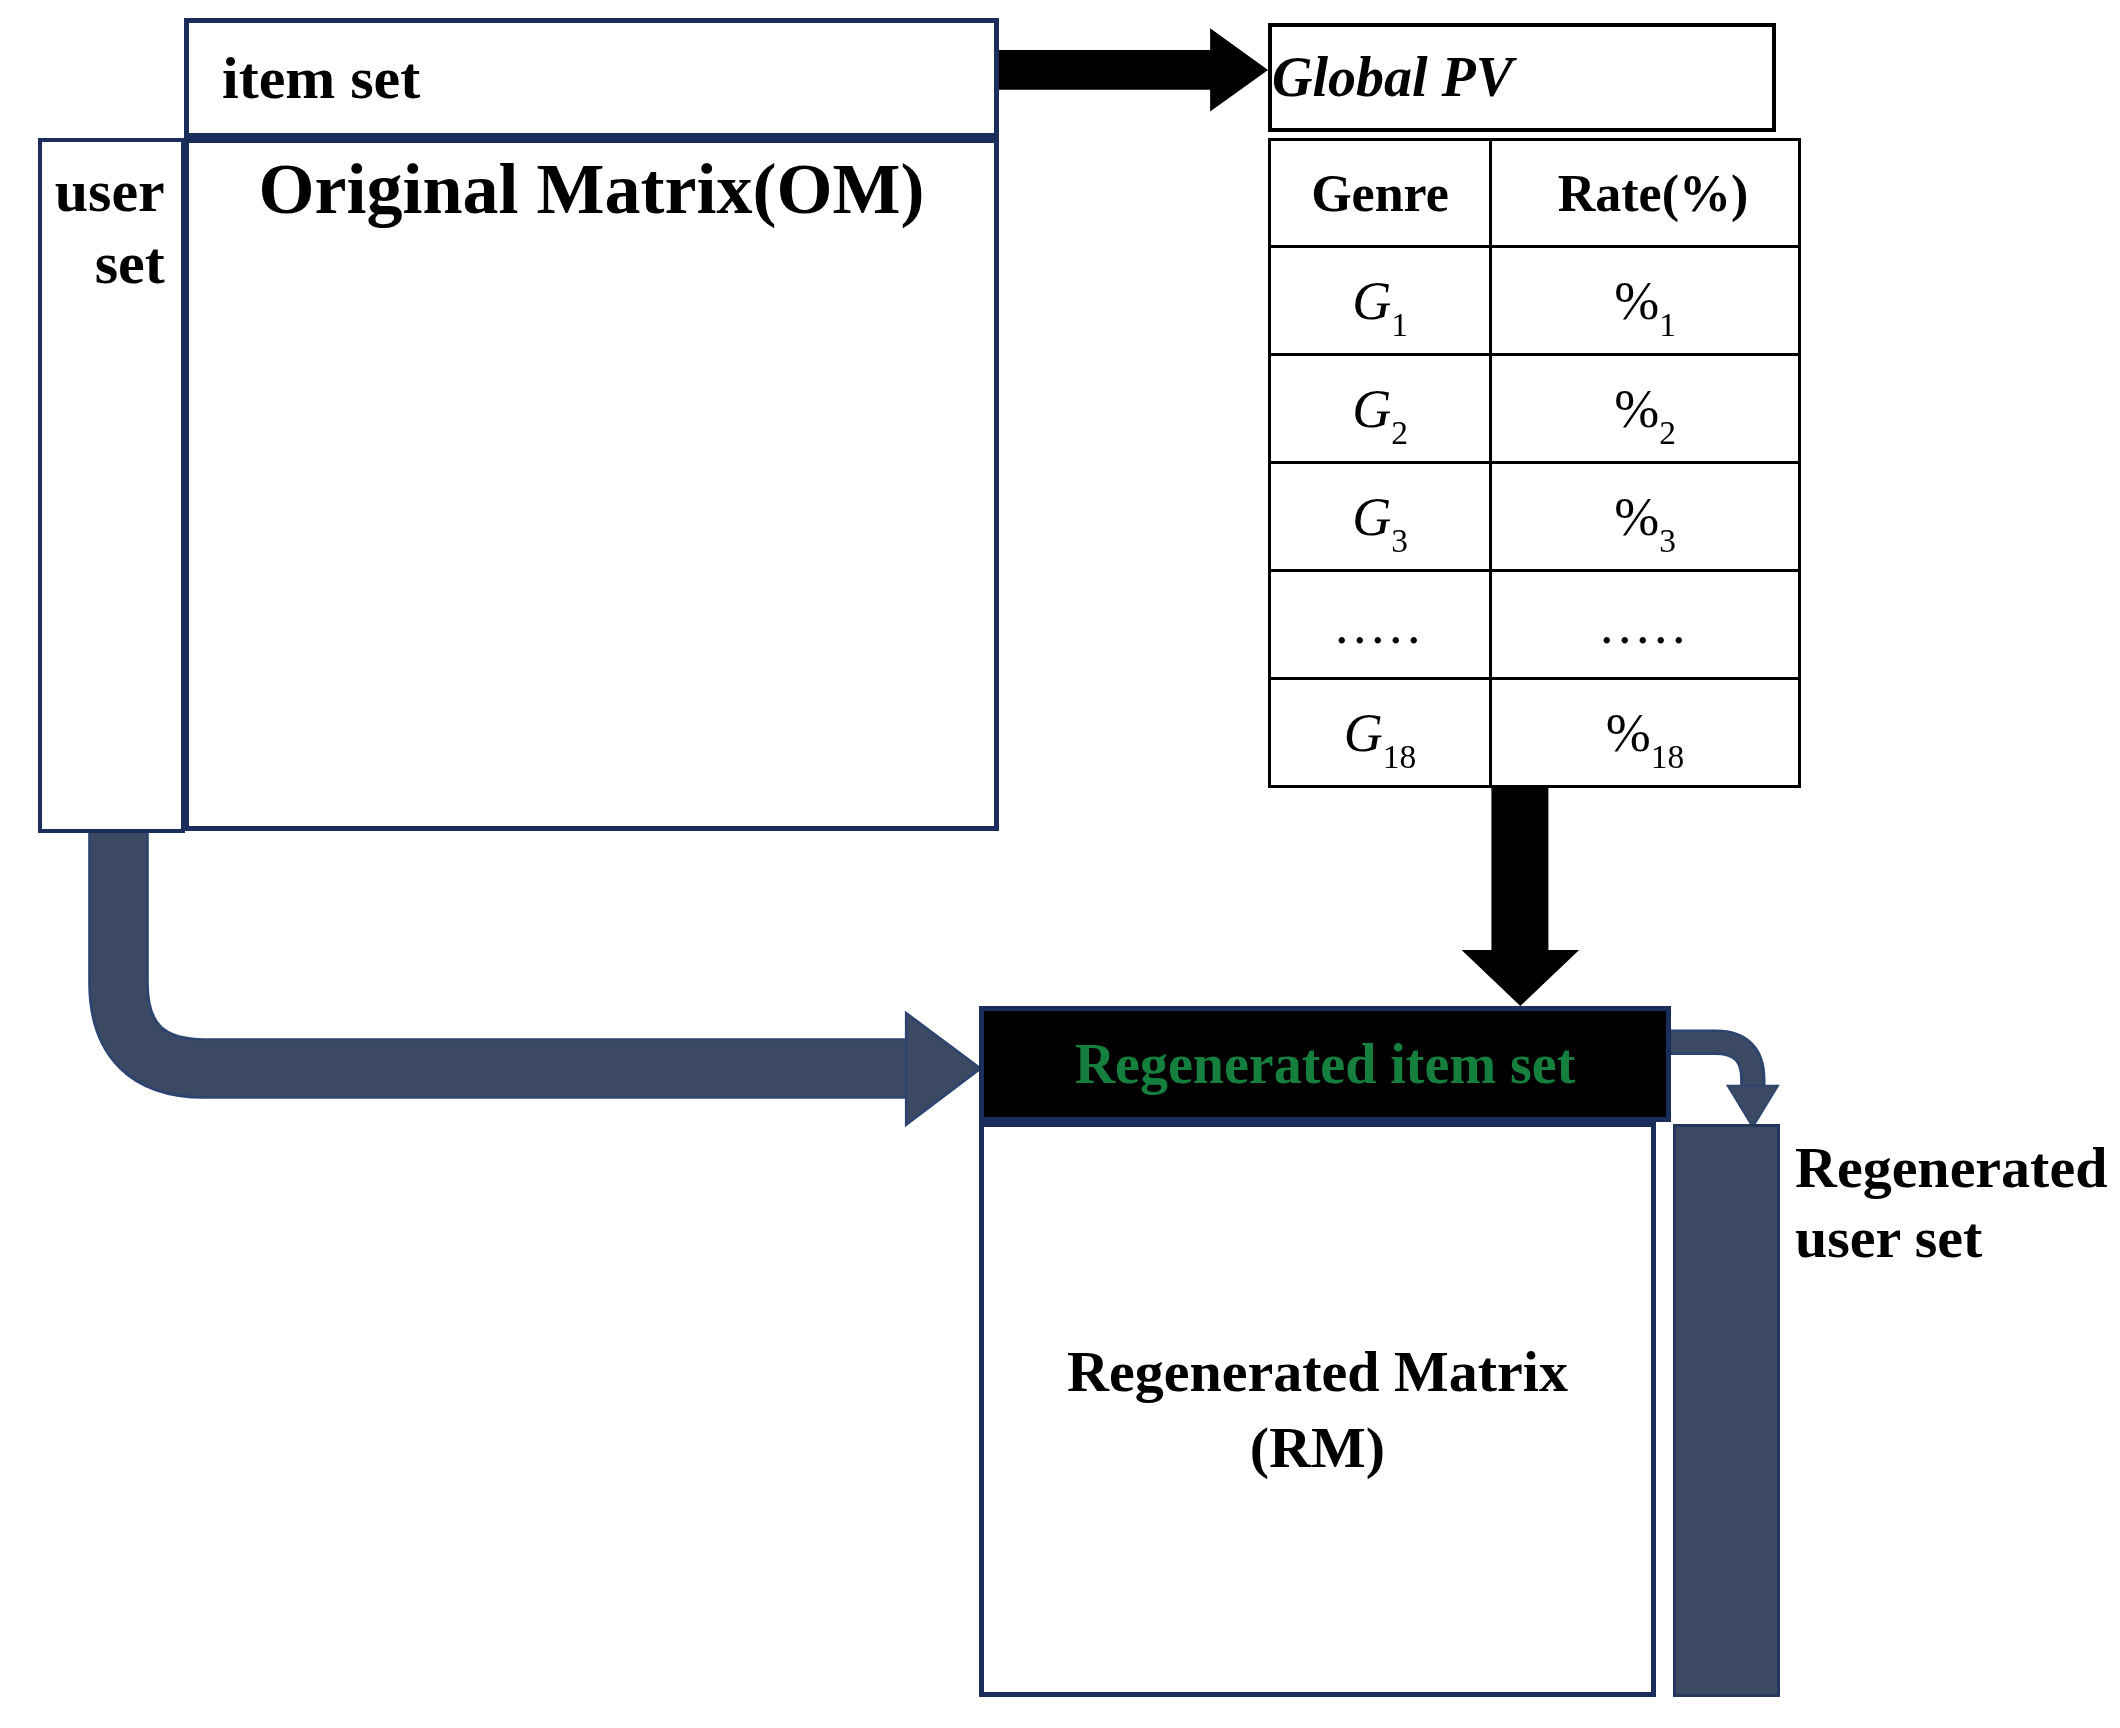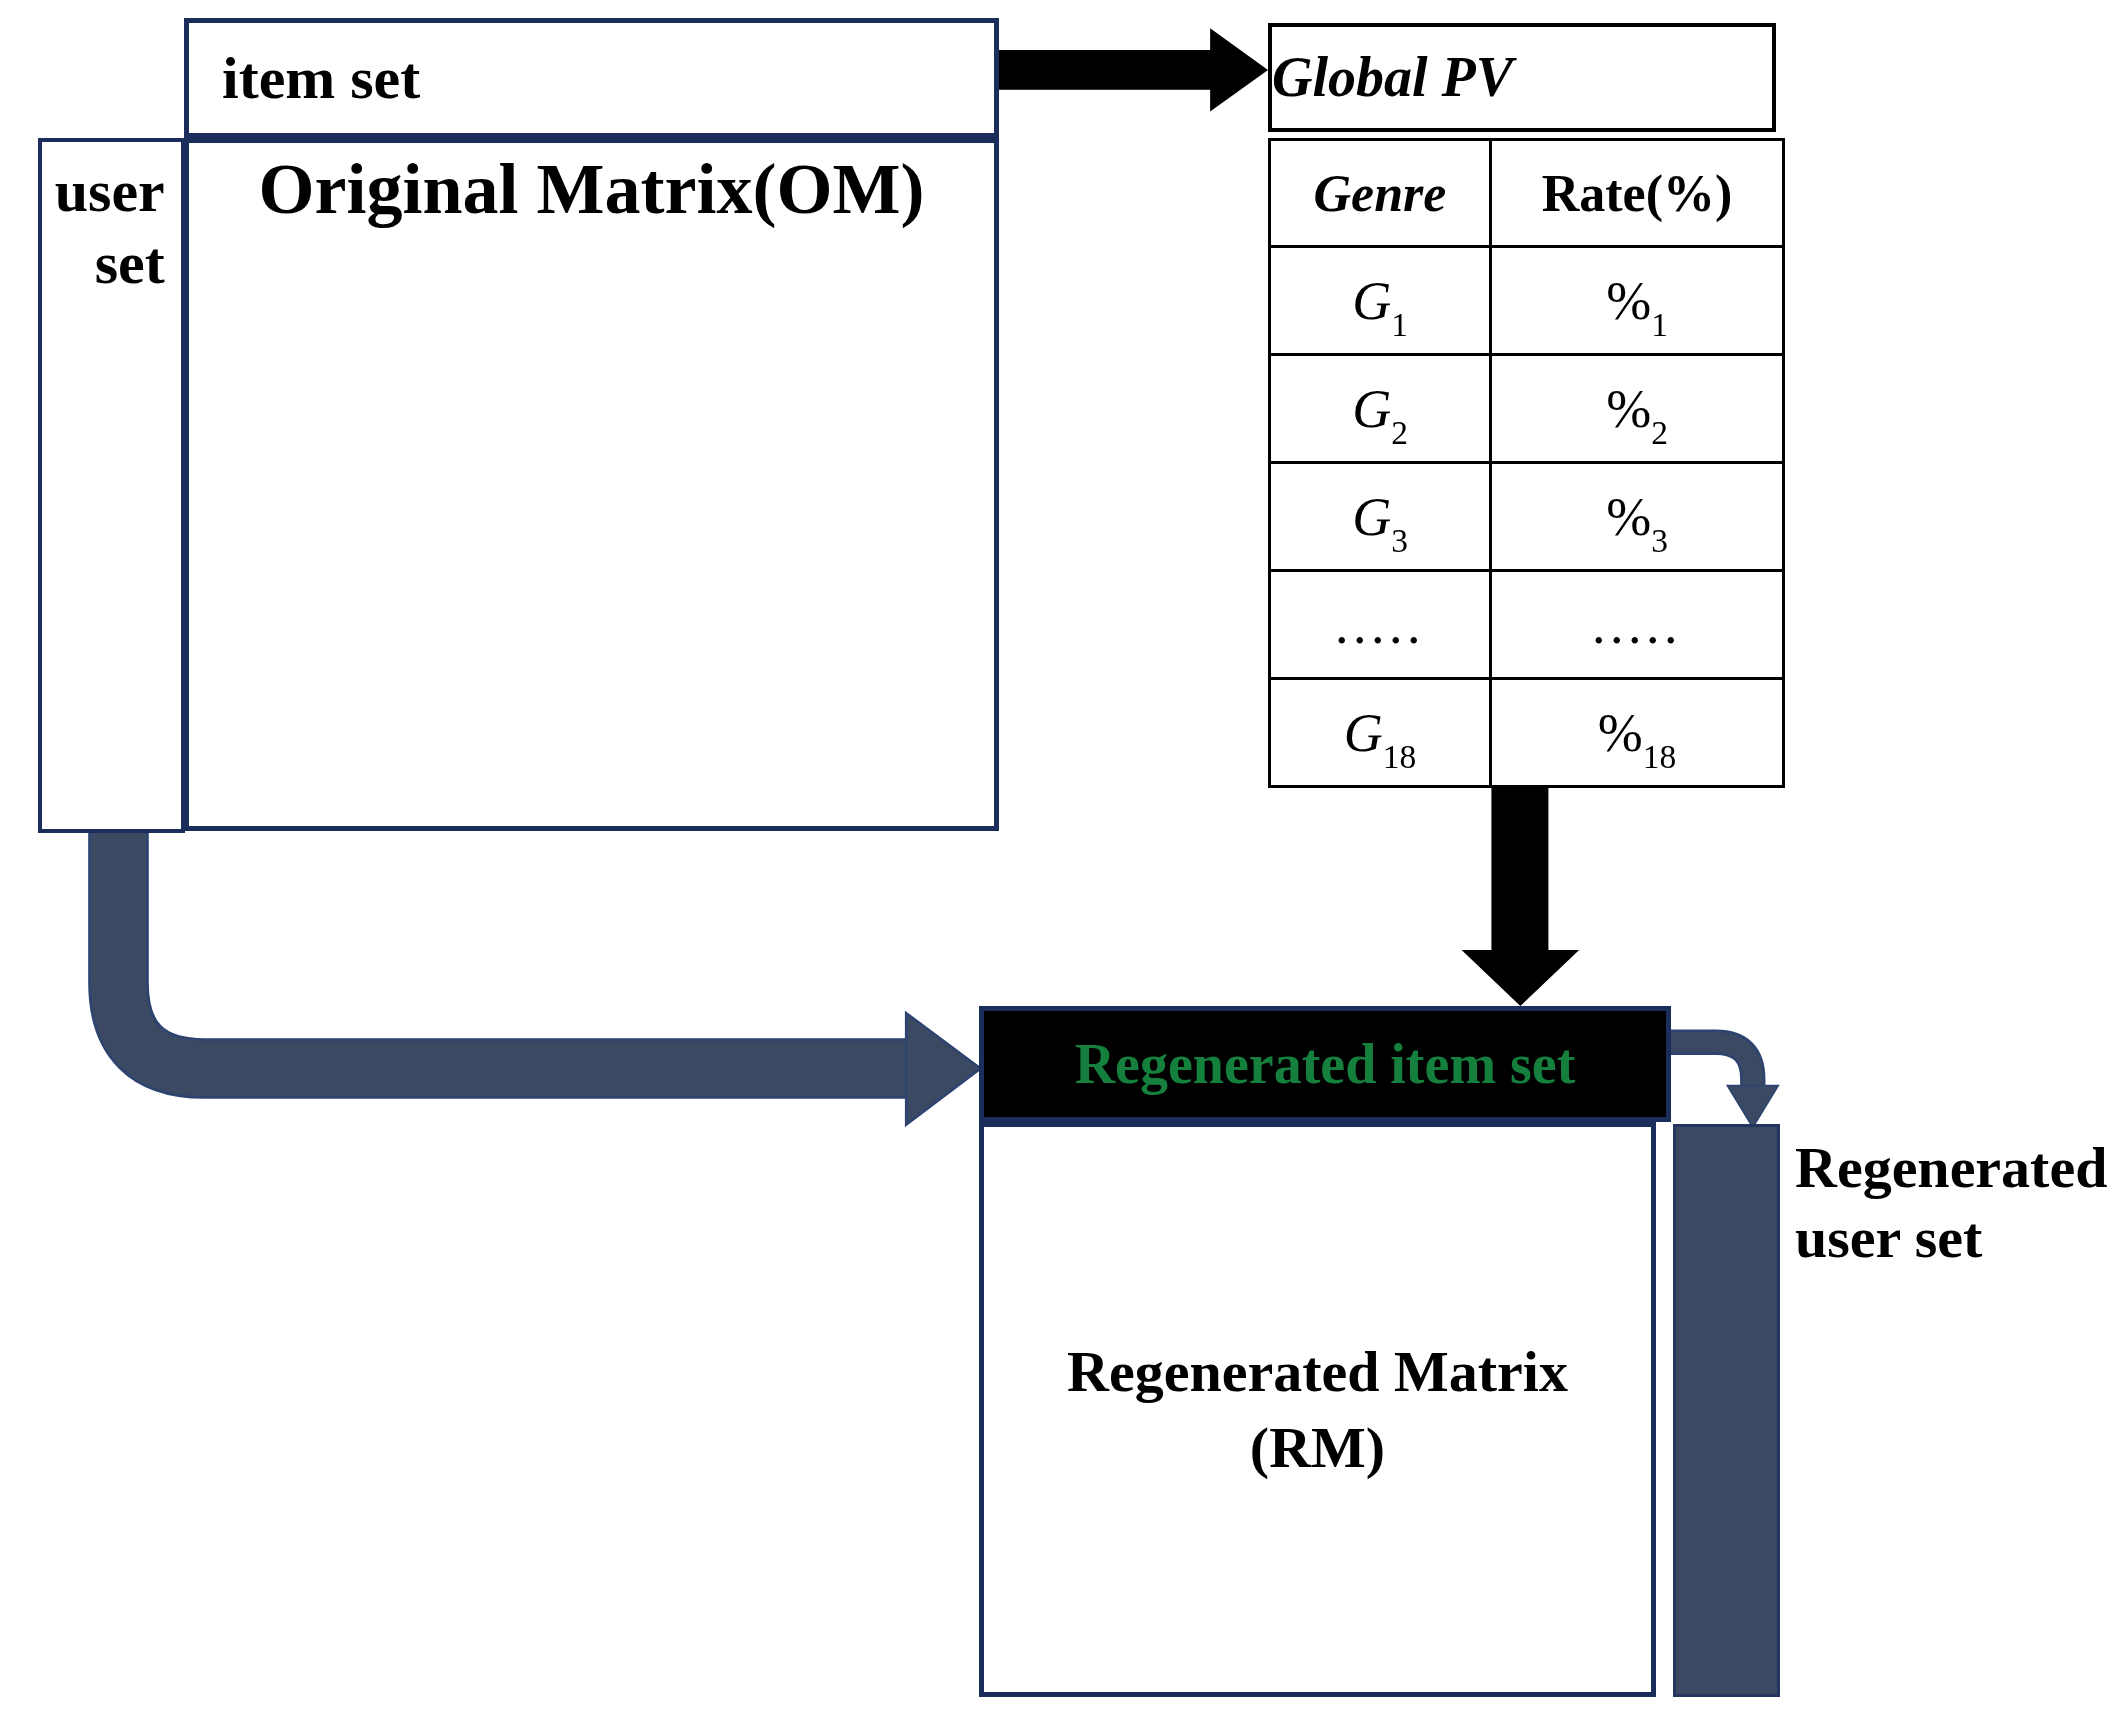--- a/index.html
+++ b/index.html
@@ -22,22 +22,22 @@
 
   .item-set{left:184px;top:18px;width:815px;height:120px;display:flex;align-items:center;padding-left:33px;font-size:60px;}
   .user-set{left:38px;top:138px;width:147px;height:695px;border-width:4.5px;text-align:right;padding:12.7px 16.3px 0 0;font-size:60px;line-height:1.2;}
   .om-box{left:184px;top:138px;width:815px;height:693px;display:flex;flex-direction:row;justify-content:center;text-align:center;font-size:72px;line-height:1.3;}
 
   .gpv-title{left:1268px;top:22.6px;width:508px;height:109px;border:4.5px solid #000;display:flex;align-items:center;font-size:56px;font-style:italic;}
   table.gpv{position:absolute;left:1268px;top:138px;width:508px;height:629px;border-collapse:collapse;table-layout:fixed;background:#fff;}
   table.gpv th,table.gpv td{border:3.6px solid #000;text-align:center;vertical-align:middle;padding:0;}
   table.gpv th{font-size:52px;height:104px;}
   table.gpv td{font-size:54px;height:105px;font-weight:normal;}
-  table.gpv .c1{width:218px;font-style:italic;}
-  table.gpv .c2{width:290px;}
+  table.gpv .c1{width:218px;}
+  table.gpv .c2{width:290px;padding-left:16px;}
   .math-g{font-style:italic;}
   .dots{letter-spacing:4.5px;}
   table.gpv sub{font-size:0.62em;position:relative;bottom:-0.18em;line-height:0;}
 
   .regen-header{left:979px;top:1006px;width:692px;height:116px;background:#000;display:flex;align-items:center;justify-content:center;color:#15803d;font-size:56px;}
   .rm-box{left:979px;top:1122px;width:677px;height:575px;display:flex;flex-direction:column;justify-content:center;align-items:center;text-align:center;font-size:58px;line-height:1.3;}
   .user-bar{left:1673px;top:1124px;width:107px;height:573px;background:var(--slate);border:3.6px solid #24365E;}
   .regen-user-label{position:absolute;left:1795px;top:1133px;width:326px;font-size:58px;line-height:1.2;text-align:left;}
   .line{display:block;}
 </style>

